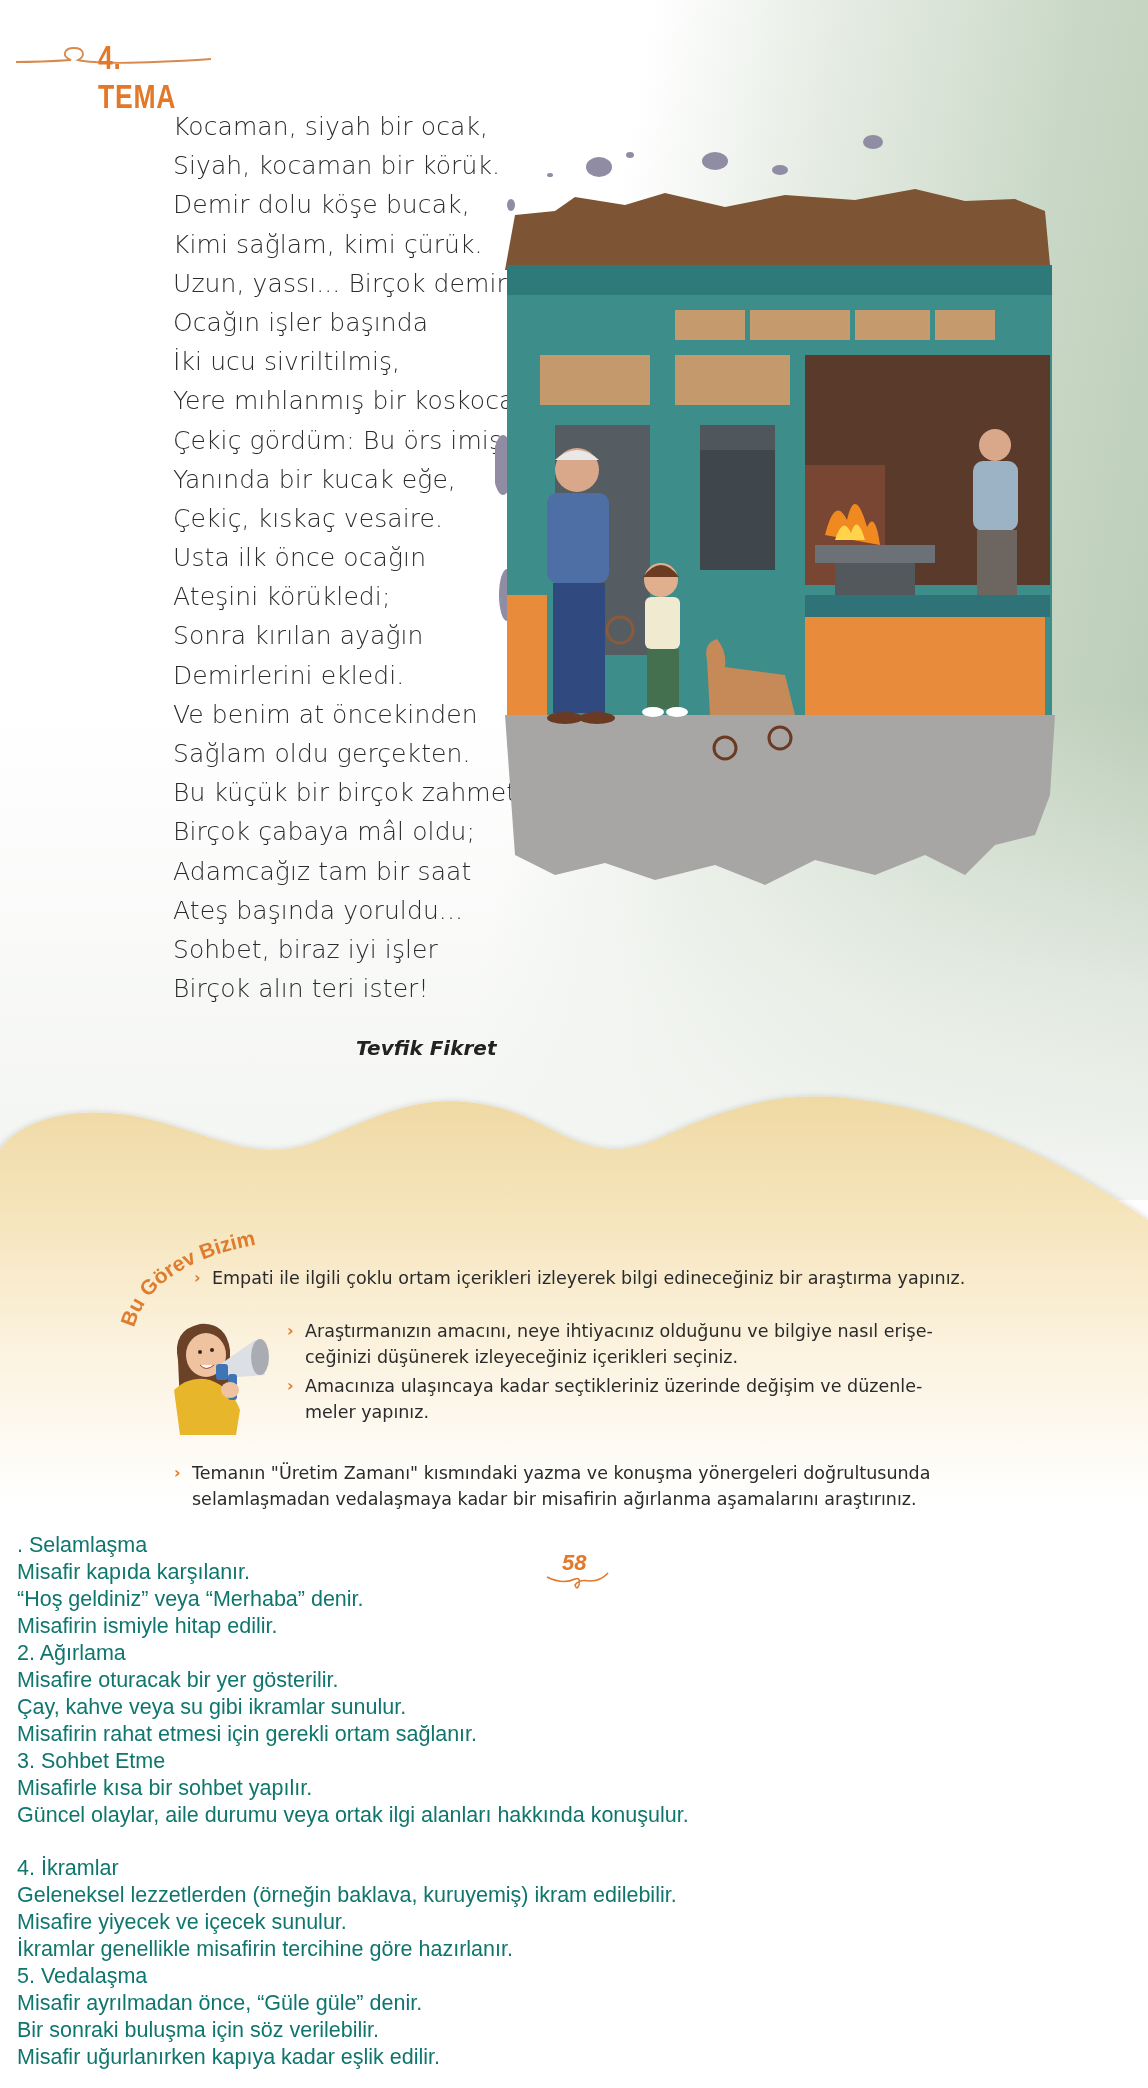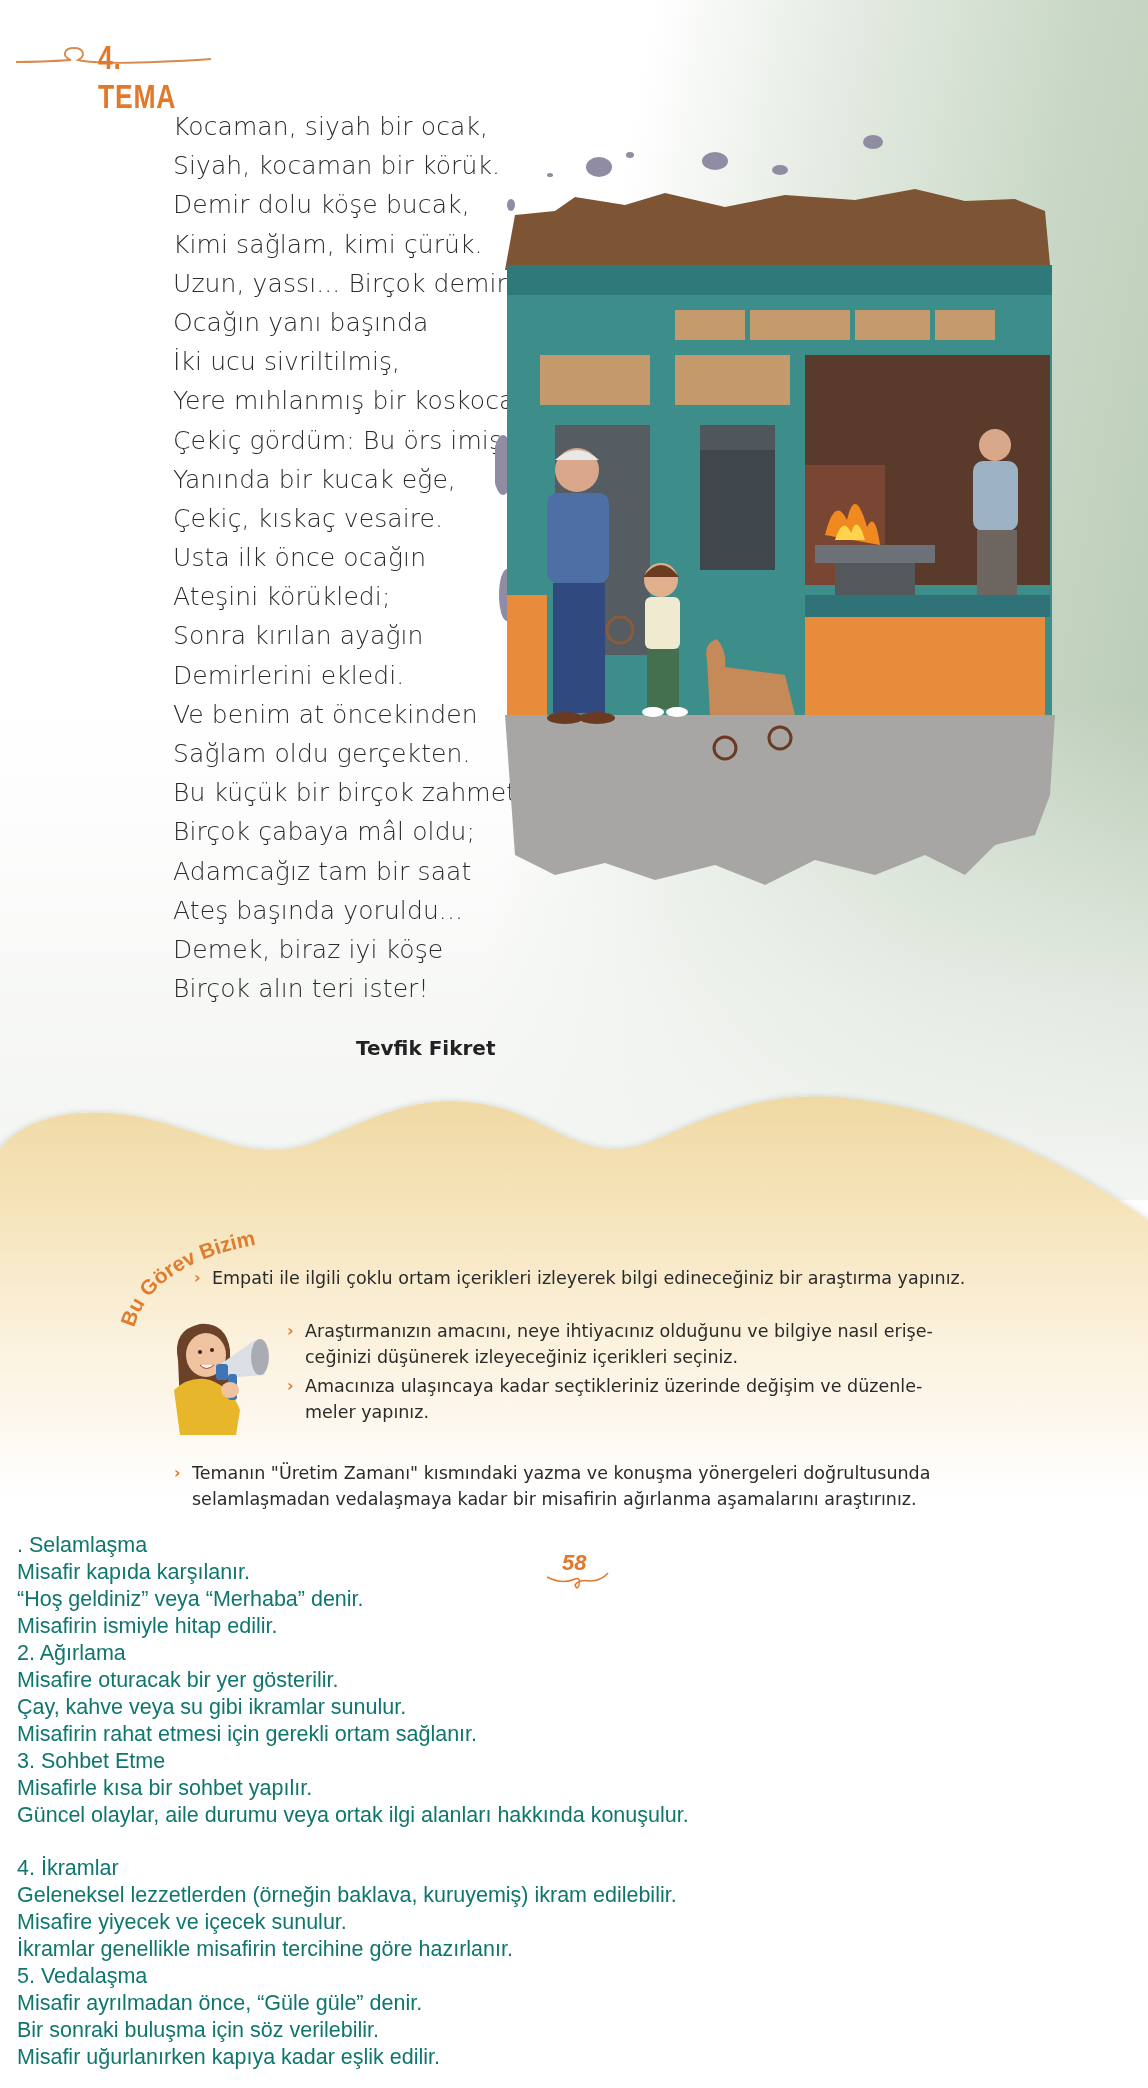--- a/index.html
+++ b/index.html
@@ -24,21 +24,21 @@
     transform:scaleX(0.78); transform-origin:left center;
   }
   .poem { position:absolute; left:173px; top:112px; }
   .poem-line {
     height:39.2px; line-height:30px; font-size:25px; color:#2b2b2b;
     font-family:"DejaVu Sans", sans-serif; font-weight:300; white-space:nowrap;
     letter-spacing:0.1px;
   }
   .author {
     position:absolute; left:356px; top:1036px; font-size:20px; font-weight:bold;
-    color:#222; font-family:"DejaVu Sans", sans-serif;
+    color:#222; font-family:"DejaVu Sans", sans-serif;font-style:italic;
   }
   .illustration { position:absolute; left:495px; top:115px; width:595px; height:820px; }
   .task-title { position:absolute; left:112px; top:1220px; width:170px; height:110px; }
   .bullet {
     position:absolute; font-family:"DejaVu Sans", sans-serif; font-size:17.5px;
     color:#2a2a2a; line-height:26px; white-space:nowrap;
   }
   .bullet .arrow {
     position:absolute; left:-18px; top:0; color:#e07c2e; font-weight:bold; font-size:16px;
   }
@@ -89,37 +89,37 @@
   </svg>
   <span class="header-title">4. TEMA</span>
 </div>
 
 <div class="poem">
   <div class="poem-line">Kocaman, siyah bir ocak,</div>
   <div class="poem-line">Siyah, kocaman bir körük.</div>
   <div class="poem-line">Demir dolu köşe bucak,</div>
   <div class="poem-line">Kimi sağlam, kimi çürük.</div>
   <div class="poem-line">Uzun, yassı... Birçok demir.</div>
-  <div class="poem-line">Ocağın yanı başında</div>
+  <div class="poem-line">Ocağın işler başında</div>
   <div class="poem-line">İki ucu sivriltilmiş,</div>
   <div class="poem-line">Yere mıhlanmış bir koskoca</div>
   <div class="poem-line">Çekiç gördüm: Bu örs imiş</div>
   <div class="poem-line">Yanında bir kucak eğe,</div>
   <div class="poem-line">Çekiç, kıskaç vesaire.</div>
   <div class="poem-line">Usta ilk önce ocağın</div>
   <div class="poem-line">Ateşini körükledi;</div>
   <div class="poem-line">Sonra kırılan ayağın</div>
   <div class="poem-line">Demirlerini ekledi.</div>
   <div class="poem-line">Ve benim at öncekinden</div>
   <div class="poem-line">Sağlam oldu gerçekten.</div>
   <div class="poem-line">Bu küçük bir birçok zahmet,</div>
   <div class="poem-line">Birçok çabaya mâl oldu;</div>
   <div class="poem-line">Adamcağız tam bir saat</div>
   <div class="poem-line">Ateş başında yoruldu...</div>
-  <div class="poem-line">Demek, biraz iyi köşe</div>
+  <div class="poem-line">Sohbet, biraz iyi işler</div>
   <div class="poem-line">Birçok alın teri ister!</div>
 </div>
 <div class="author">Tevfik Fikret</div>
 
 <svg class="illustration" viewBox="0 0 595 820">
 
   <g fill="#8f8ca3">
     <ellipse cx="104" cy="52" rx="13" ry="10"></ellipse>
     <ellipse cx="220" cy="46" rx="13" ry="9"></ellipse>
     <ellipse cx="378" cy="27" rx="10" ry="7"></ellipse>

